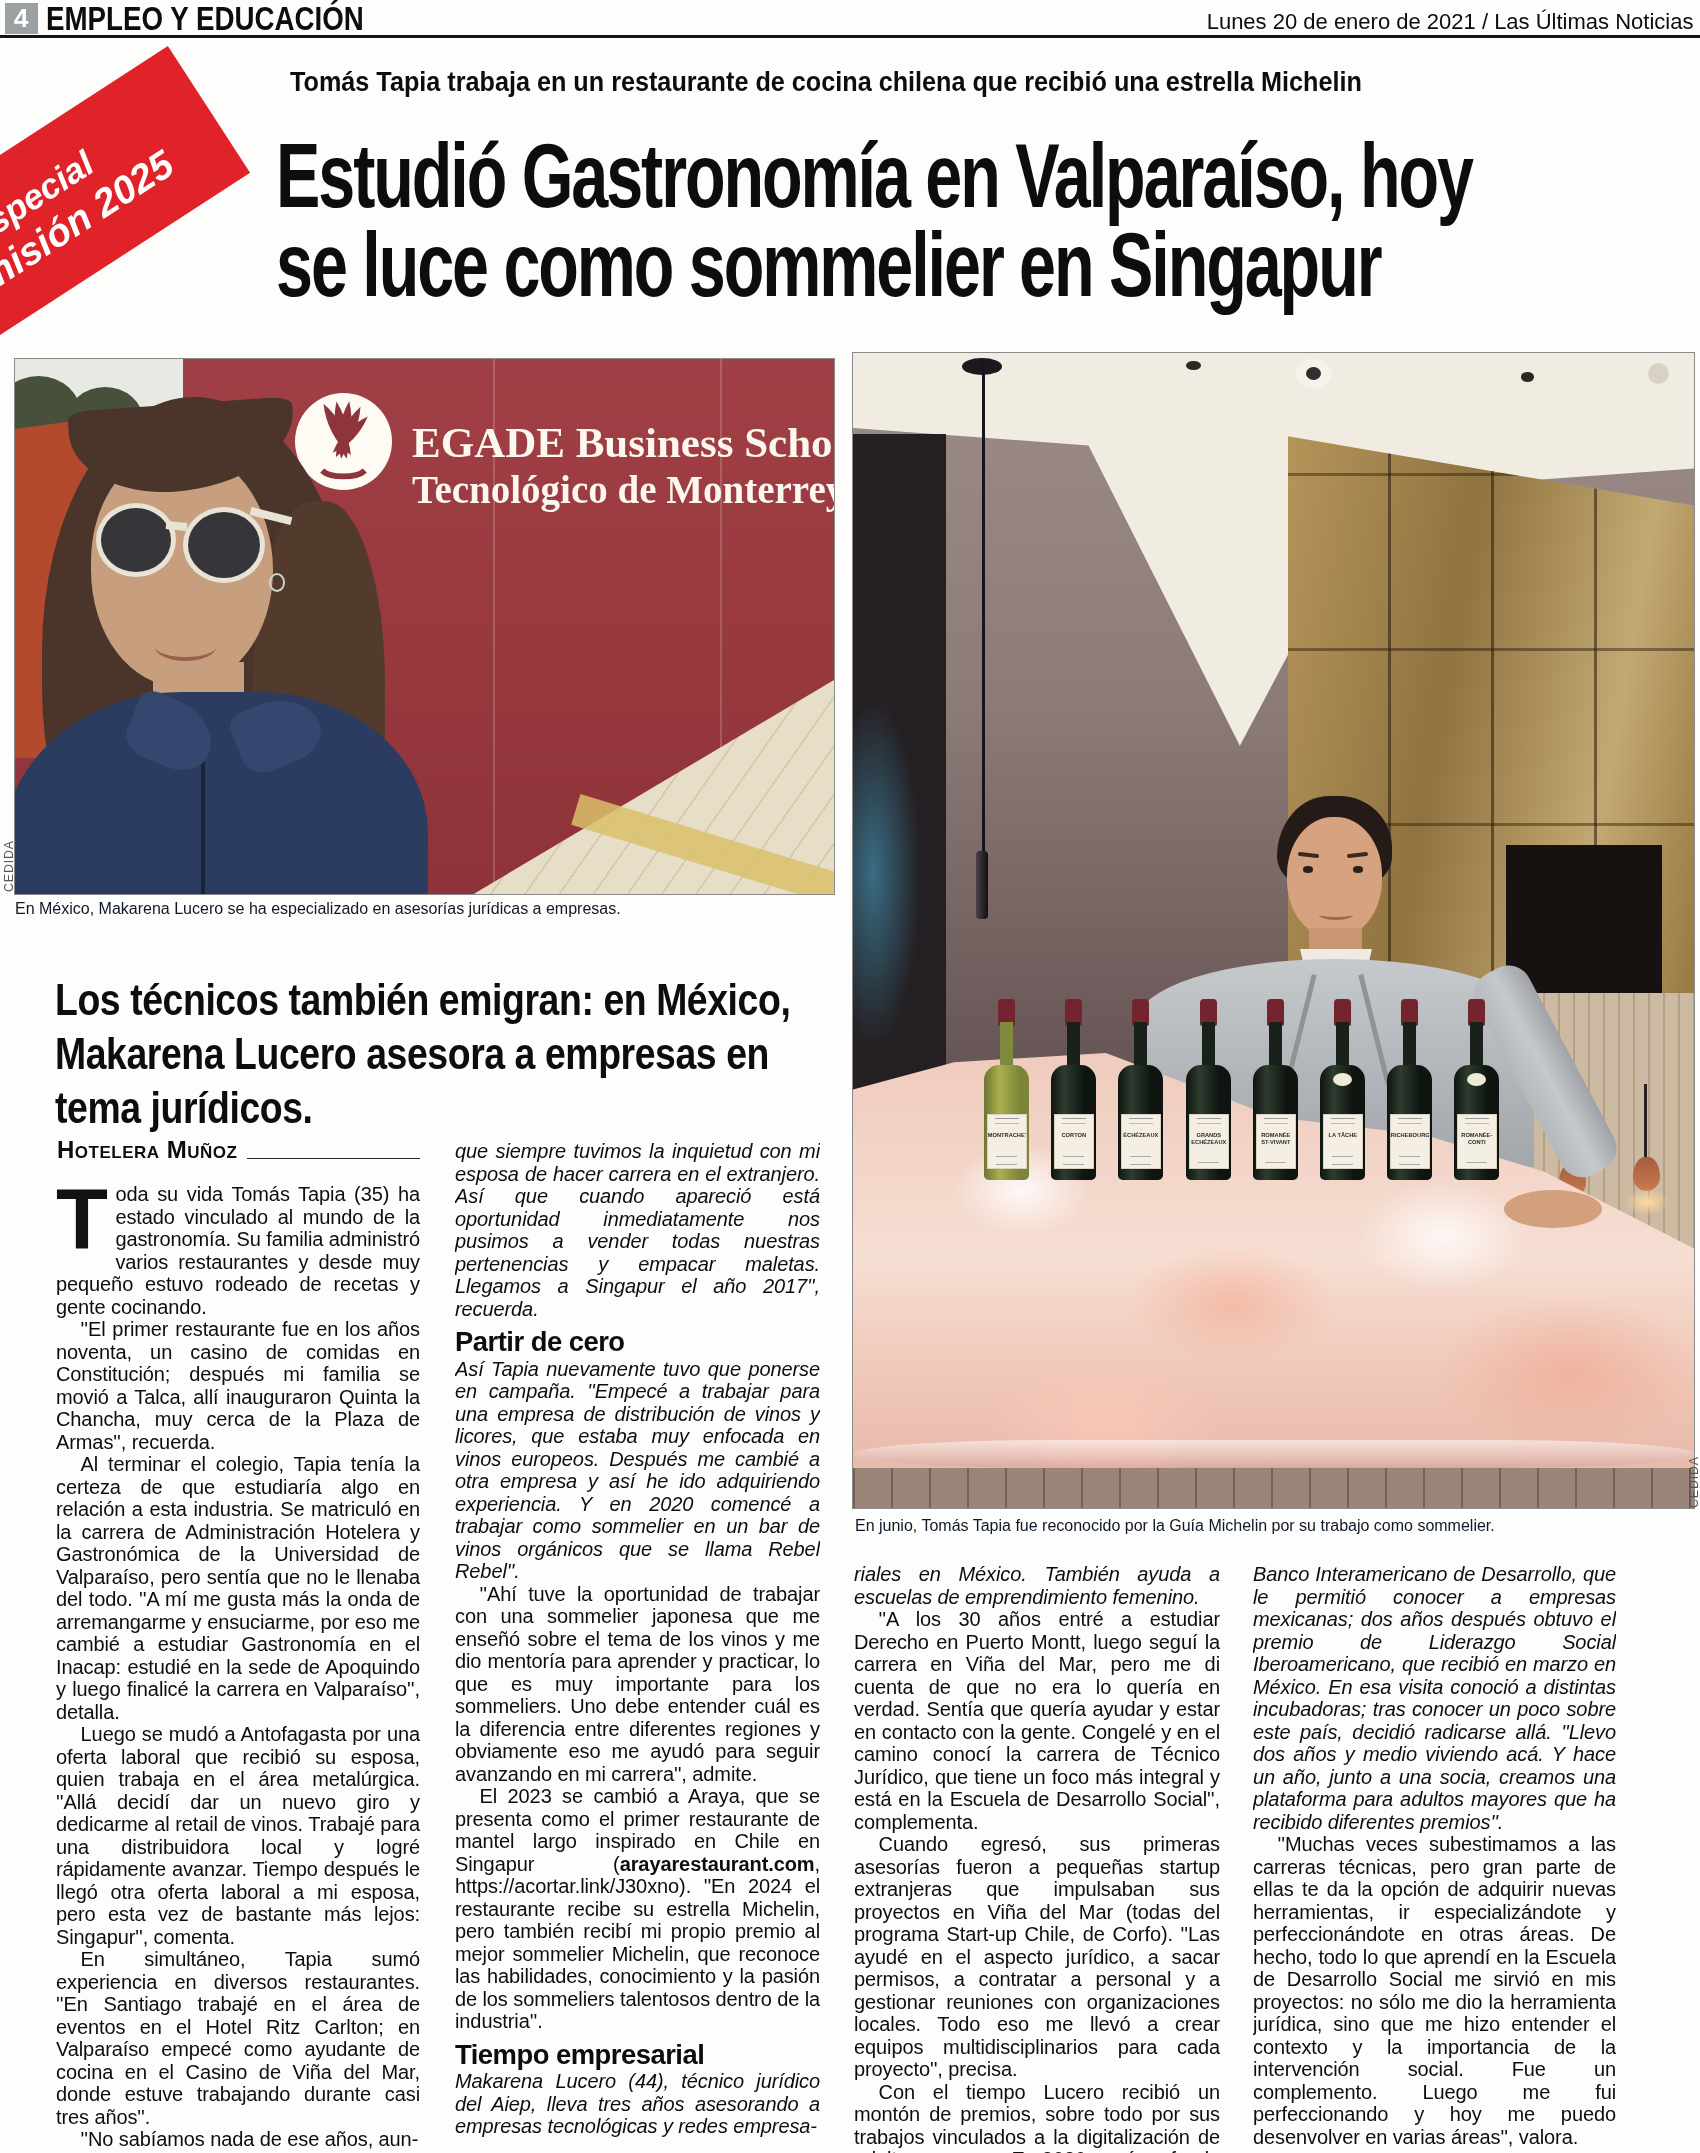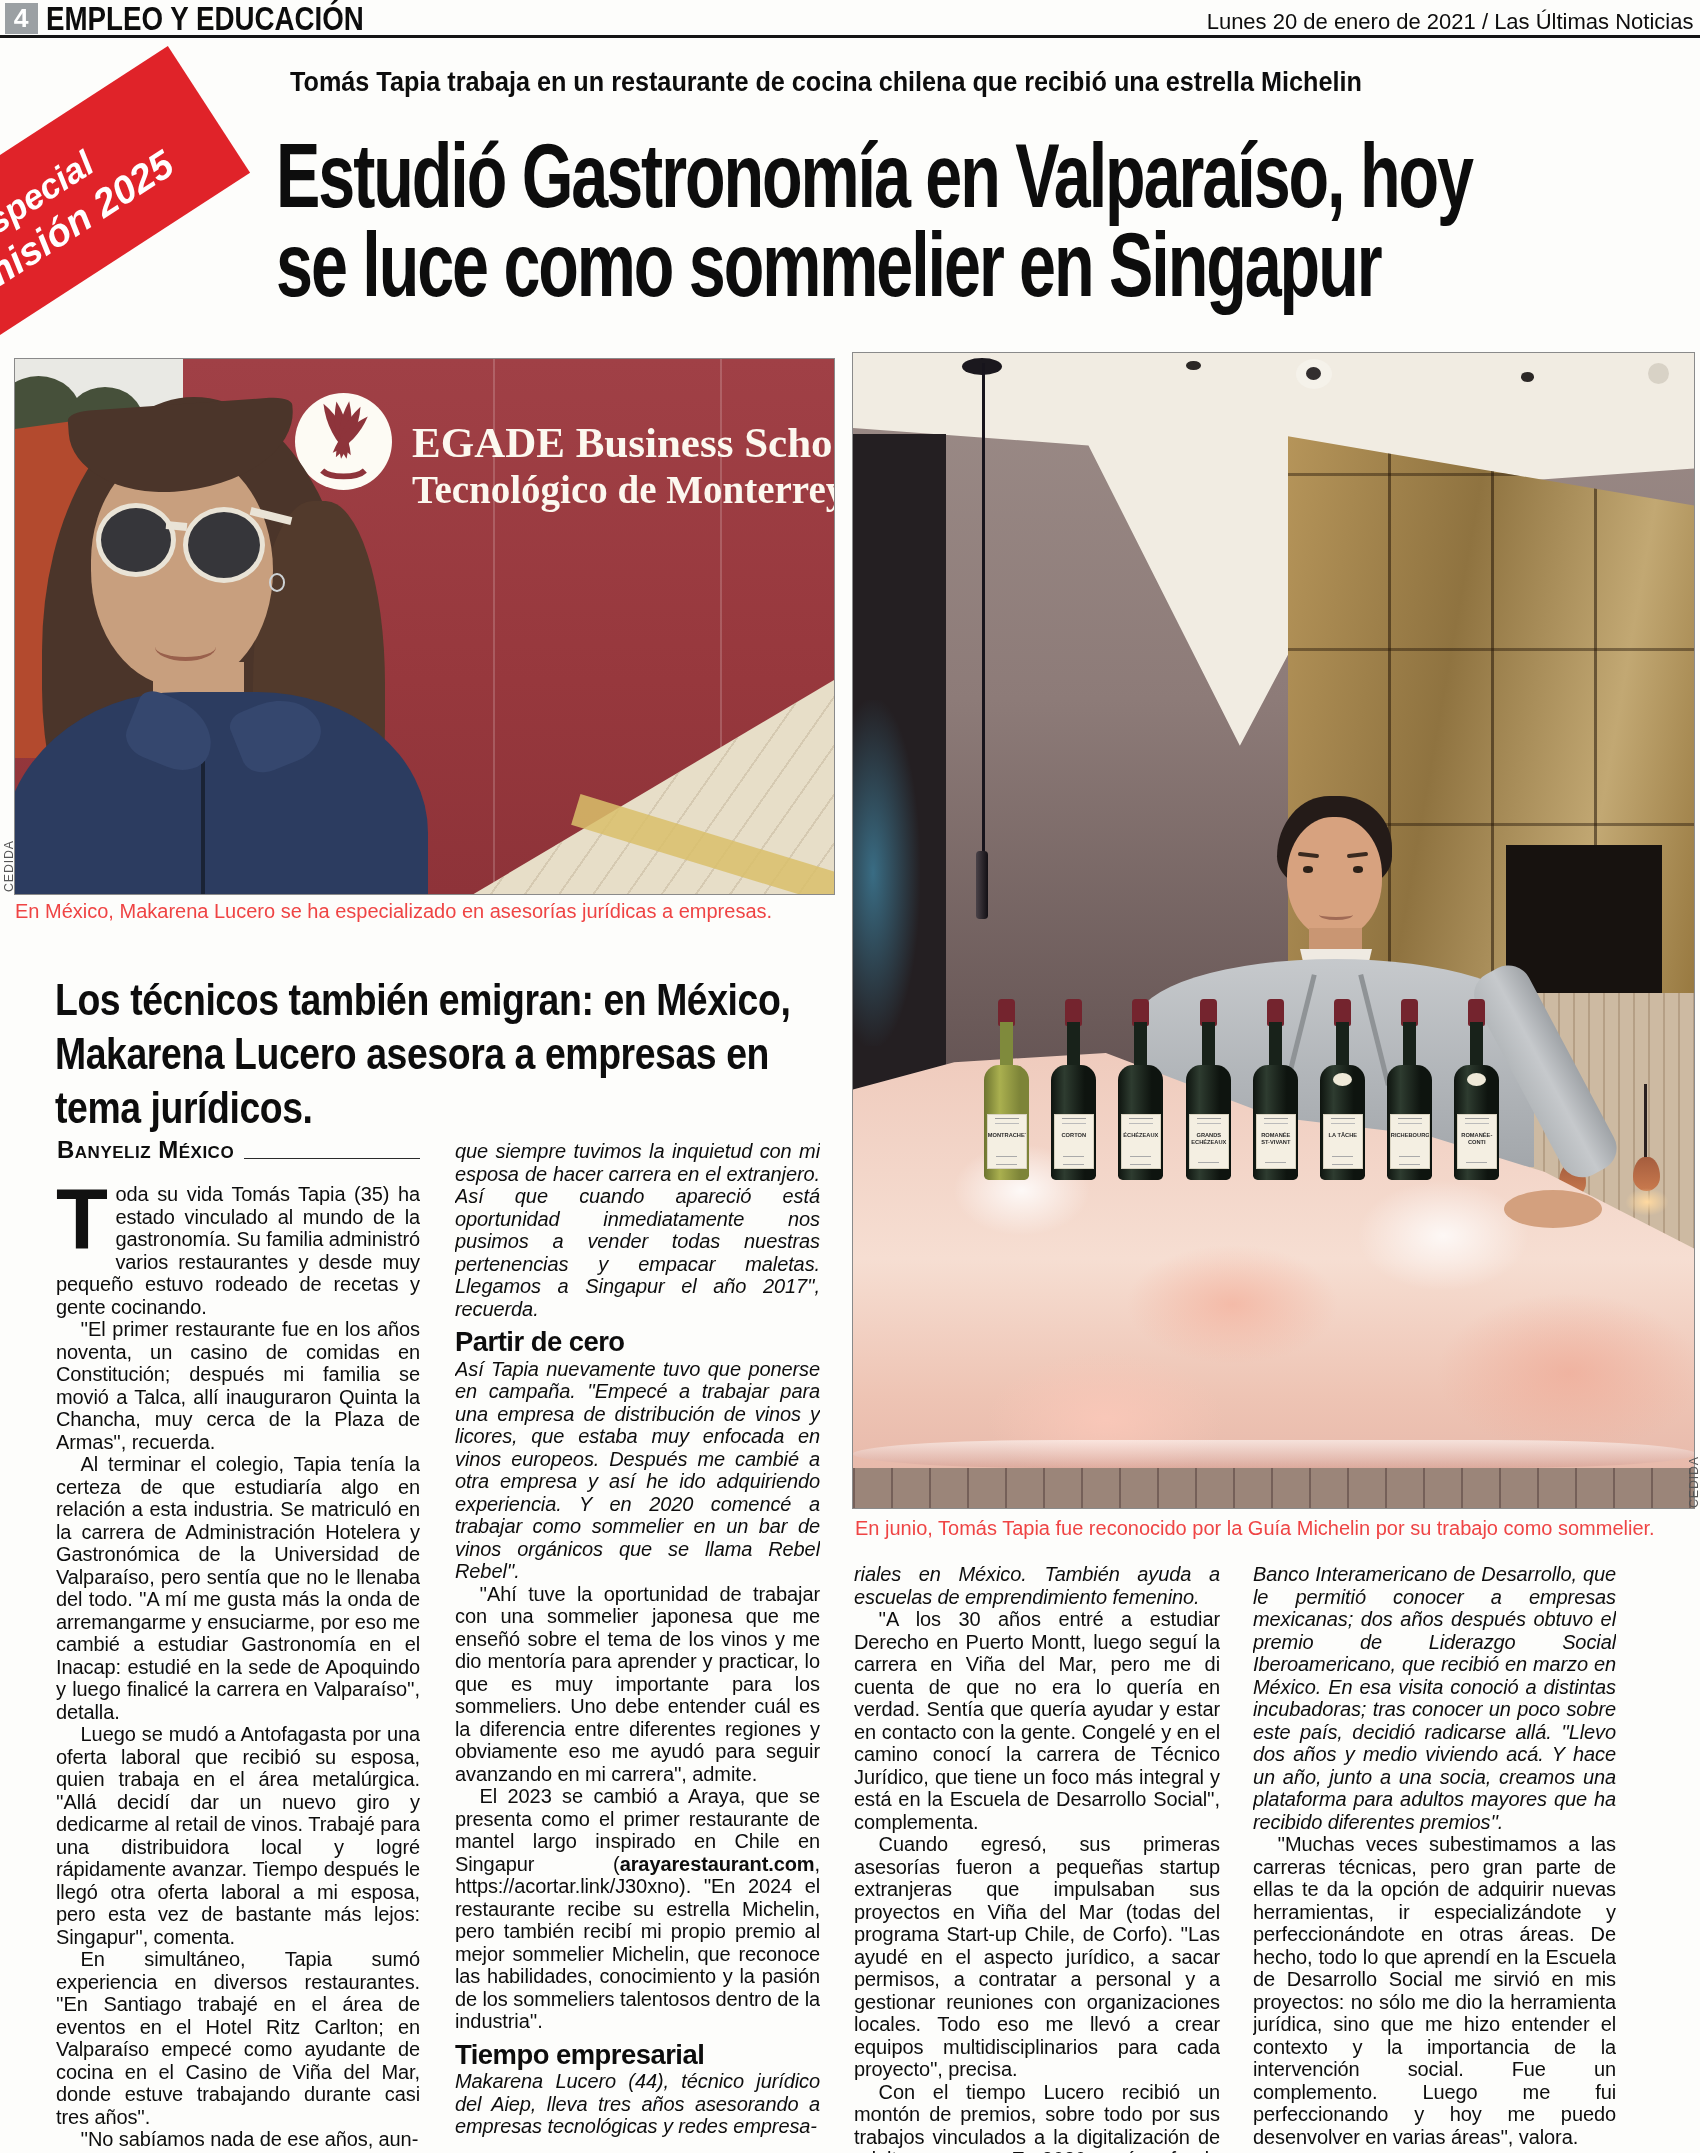--- a/index.html
+++ b/index.html
@@ -43,21 +43,21 @@
   .bodycol p.noindent{text-indent:0;font-style:italic;}
   .bodycol p.drop{text-indent:0;}
   .dropcap{float:left;font-size:85px;line-height:66px;font-weight:700;margin:2.8px 7.6px 0 0;color:#111;}
   .subhead{font-size:27.4px;font-weight:800;letter-spacing:-0.5px;margin:11.4px 0 3.8px 0;text-align:left;}
   #col1{left:56px;top:1183px;width:364px;height:971px;}
   #col2{left:455px;top:1140px;width:365px;height:1014px;}
   #col3{left:854px;top:1563px;width:366px;height:591px;}
   #col4{left:1253px;top:1563px;width:363px;height:591px;}
 
   
-  .caption{position:absolute;font-size:20px;color:#ef4444;}
+  .caption{position:absolute;font-size:16px;color:#0f172a;}
   #cap-left{left:15px;top:900px;width:823px;}
   #cap-right{left:855px;top:1517px;width:842px;}
   .photo-credit{position:absolute;font-size:12.3px;letter-spacing:0.9px;color:#555;
                 transform:rotate(-90deg);transform-origin:0 0;white-space:nowrap;}
 
   
   .photo{position:absolute;overflow:hidden;border:0.9px solid #8a8a8a;box-sizing:border-box;}
   #photoL{left:14px;top:358px;width:821px;height:537px;background:linear-gradient(180deg,#a04046,#97383d 60%,#8e3339);}
   #photoL .seam{position:absolute;top:0;width:1.9px;height:100%;background:rgba(255,255,255,.18);}
   .lp-sky{position:absolute;left:0;top:0;width:168px;height:132px;background:#e9e9e4;}
@@ -254,21 +254,21 @@
     <div class="lp-neck"></div>
     <div class="lp-jacket"></div>
     <div class="lp-collar"></div>
     <div class="lp-collar r"></div>
   </div>
   <div class="photo-credit" style="left:1.9px;top:892px;">CEDIDA</div>
   <div id="cap-left" class="caption">En México, Makarena Lucero se ha especializado en asesorías jurídicas a empresas.</div>
 
   <div class="deck">Los técnicos también emigran: en México, Makarena Lucero asesora a empresas en tema jurídicos.</div>
   <div class="byline">
-    <span class="name">Banyeliz México</span>
+    <span class="name">Hotelera Muñoz</span>
     <span class="rule"></span>
   </div>
 
   <div id="photoR" class="photo">
     <div class="rp-ceiling"></div>
     <div class="rp-door"></div>
     <div class="rp-doorlight"></div>
     <div class="rp-cabinets"></div>
     <div class="rp-alcove"></div>
     <div class="rp-wood"></div>

